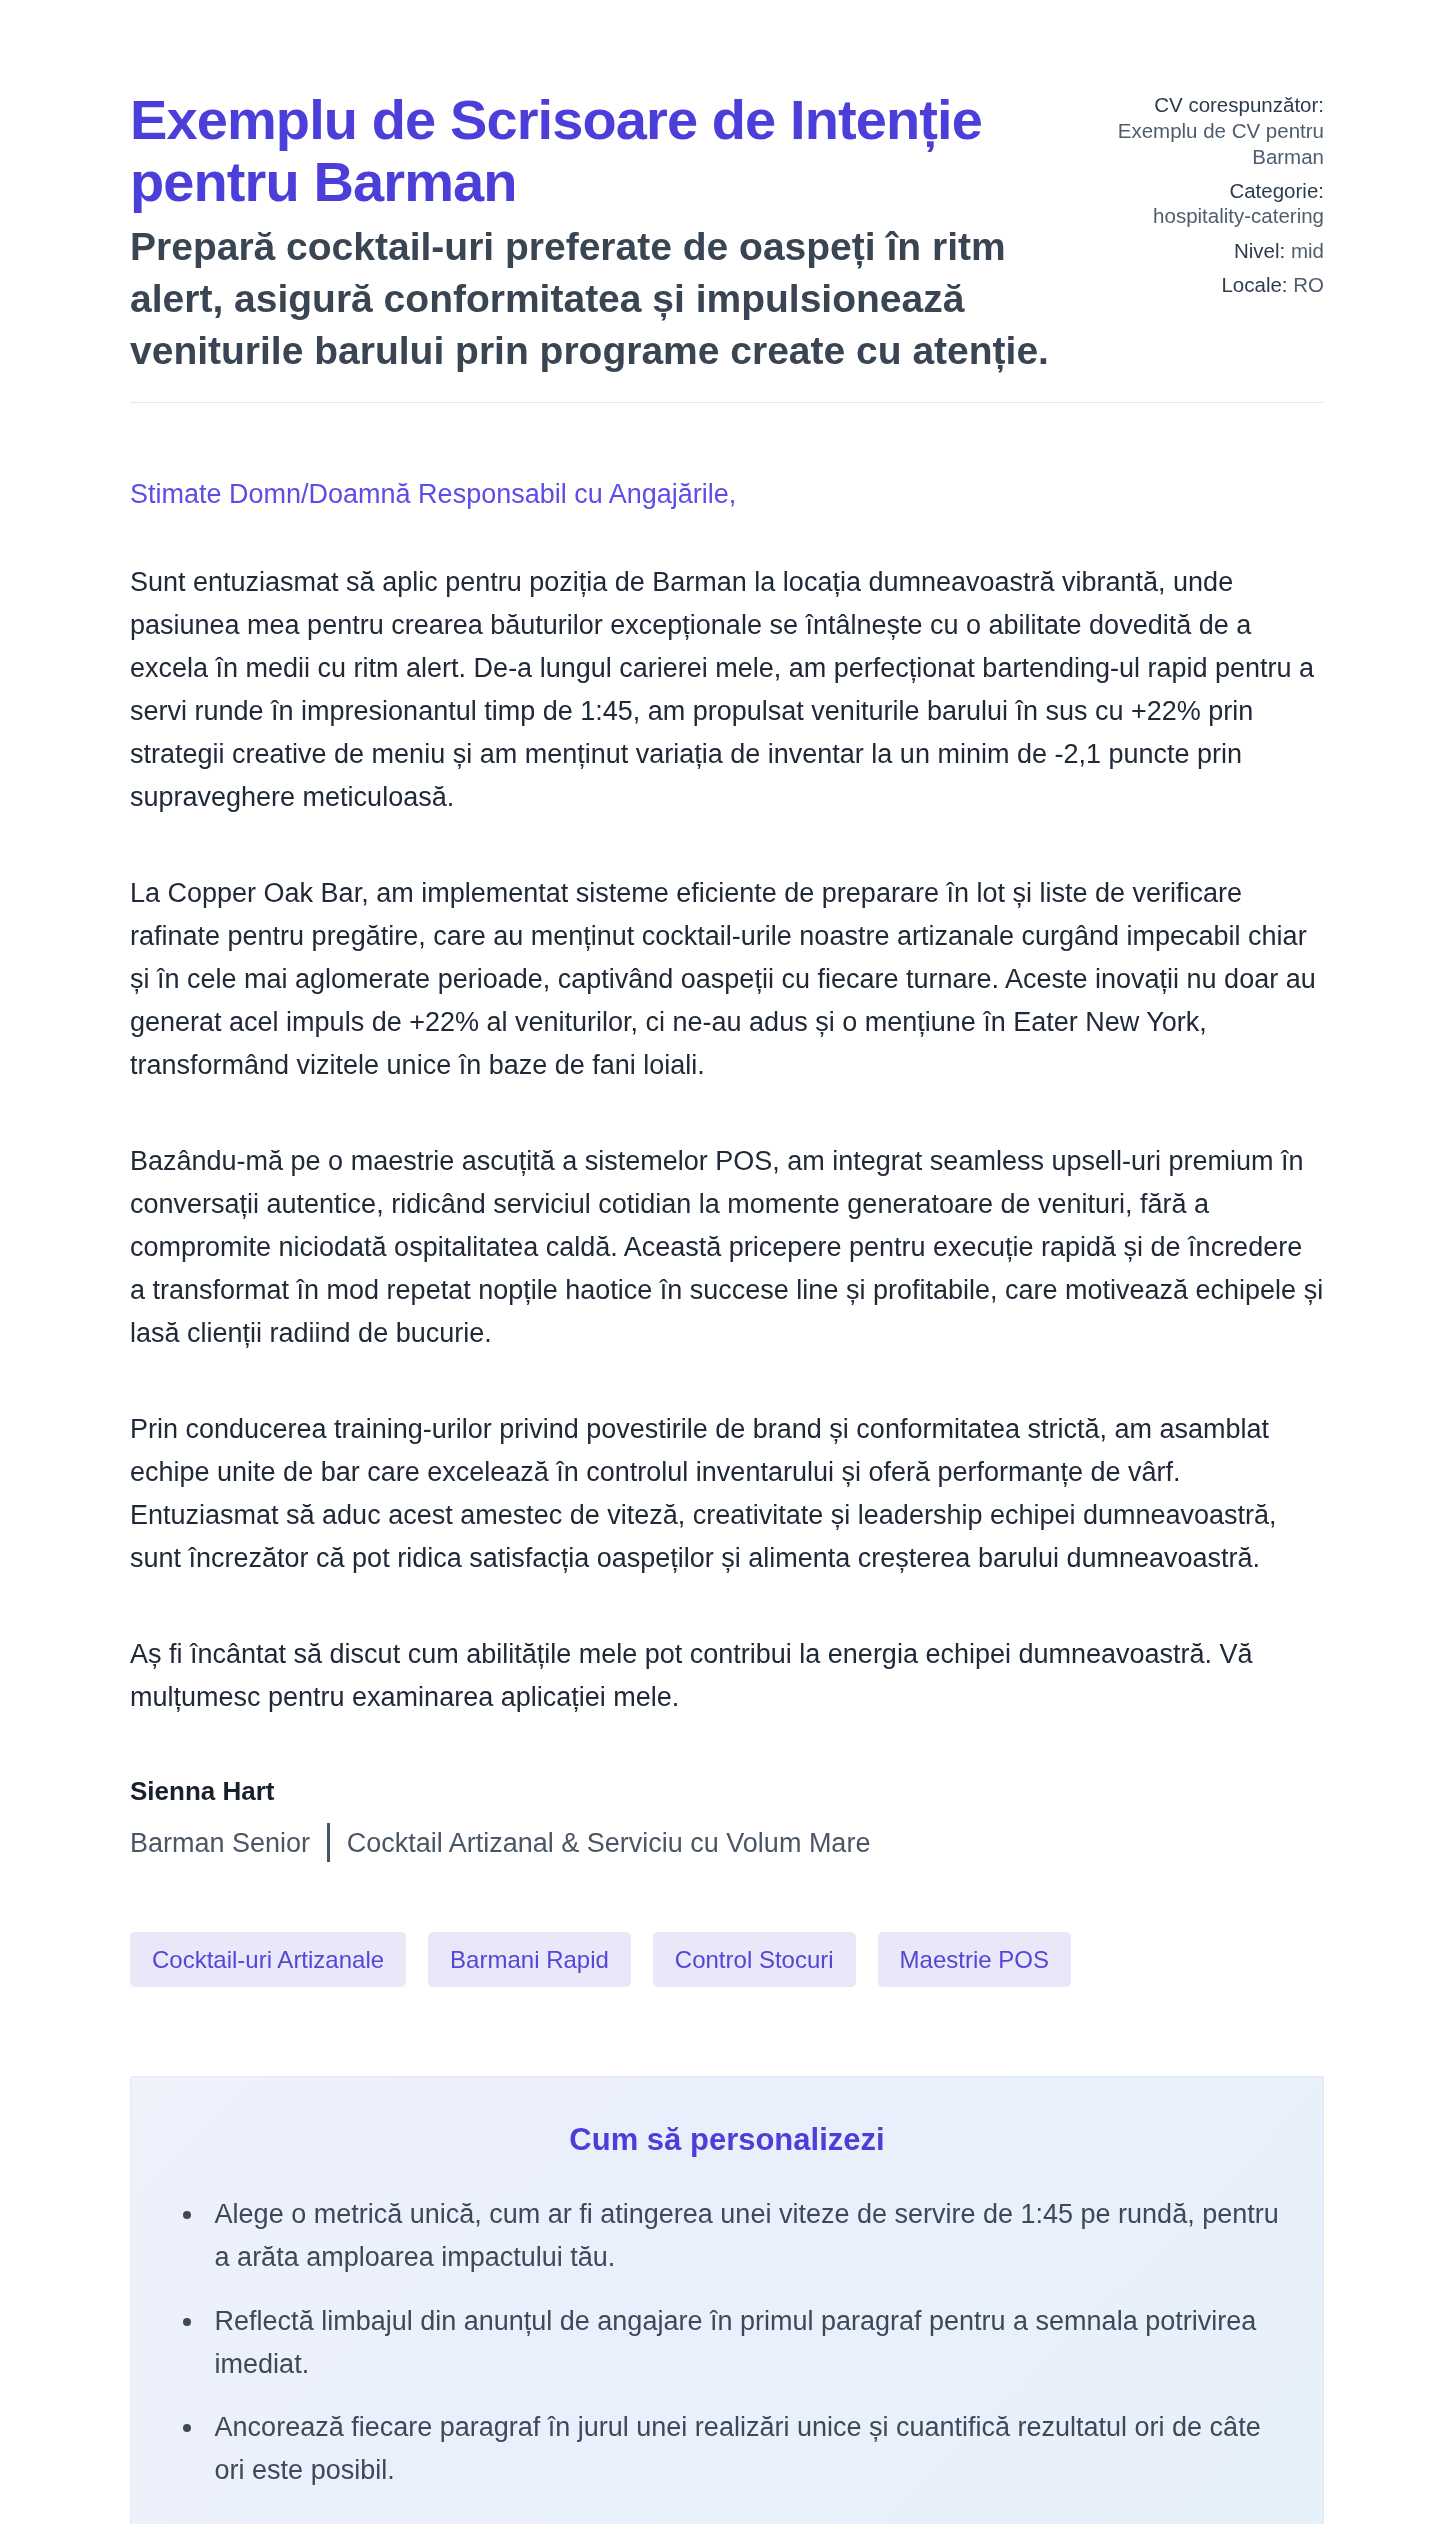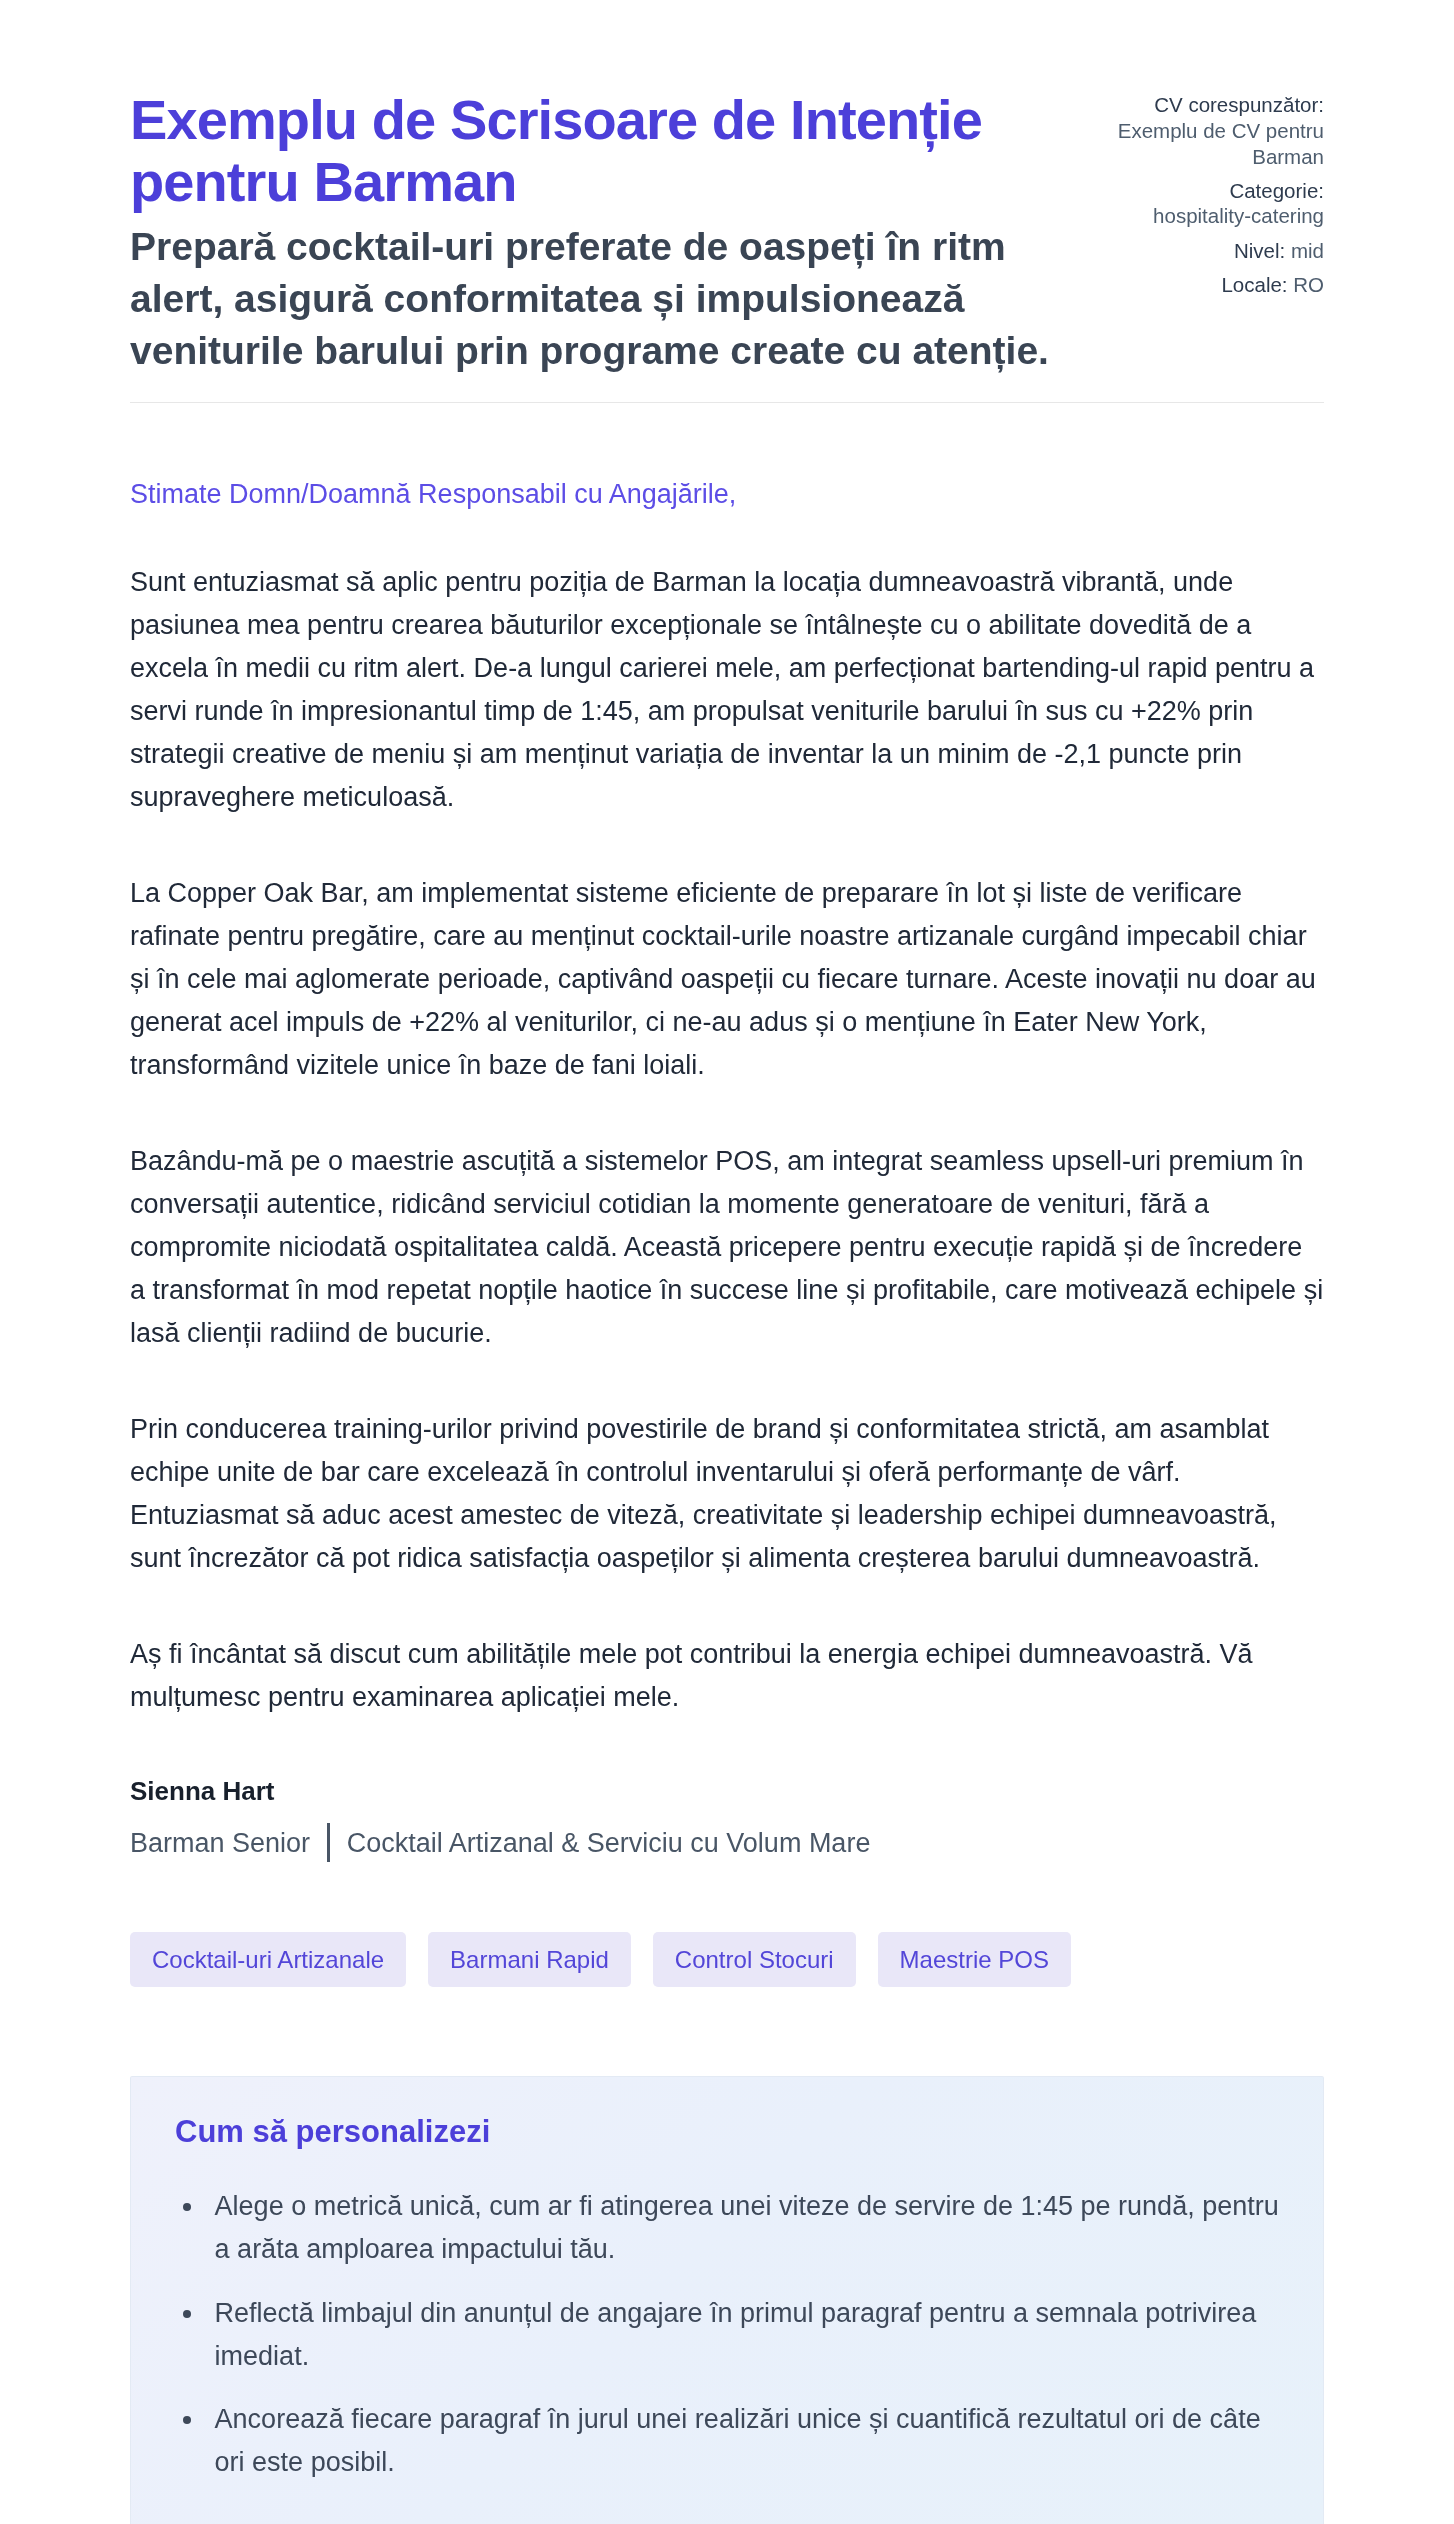--- a/index.html
+++ b/index.html
@@ -122,25 +122,26 @@
 
   
   .tips {
     margin-top: 89px;
     background: linear-gradient(135deg, #eff1fb 0%, #e9f0fb 45%, #e7f1fa 100%);
     border: 1.7px solid #e3eaf4;
     border-radius: 1.7px;
     padding: 36px 44px 41px;
   }
   .tips-heading {
-    margin: 0 0 34px;
+    margin: 8px 0 34px;
     font-size: 31px;
     line-height: 38px;
     font-weight: 700;
     color: #4c3fd9;
+    text-align: center;
   }
   .tips ul {
     margin: 0;
     padding-left: 31px;
     list-style: disc;
   }
   .tips li {
     font-size: 27px;
     line-height: 43px;
     color: #3d4859;

